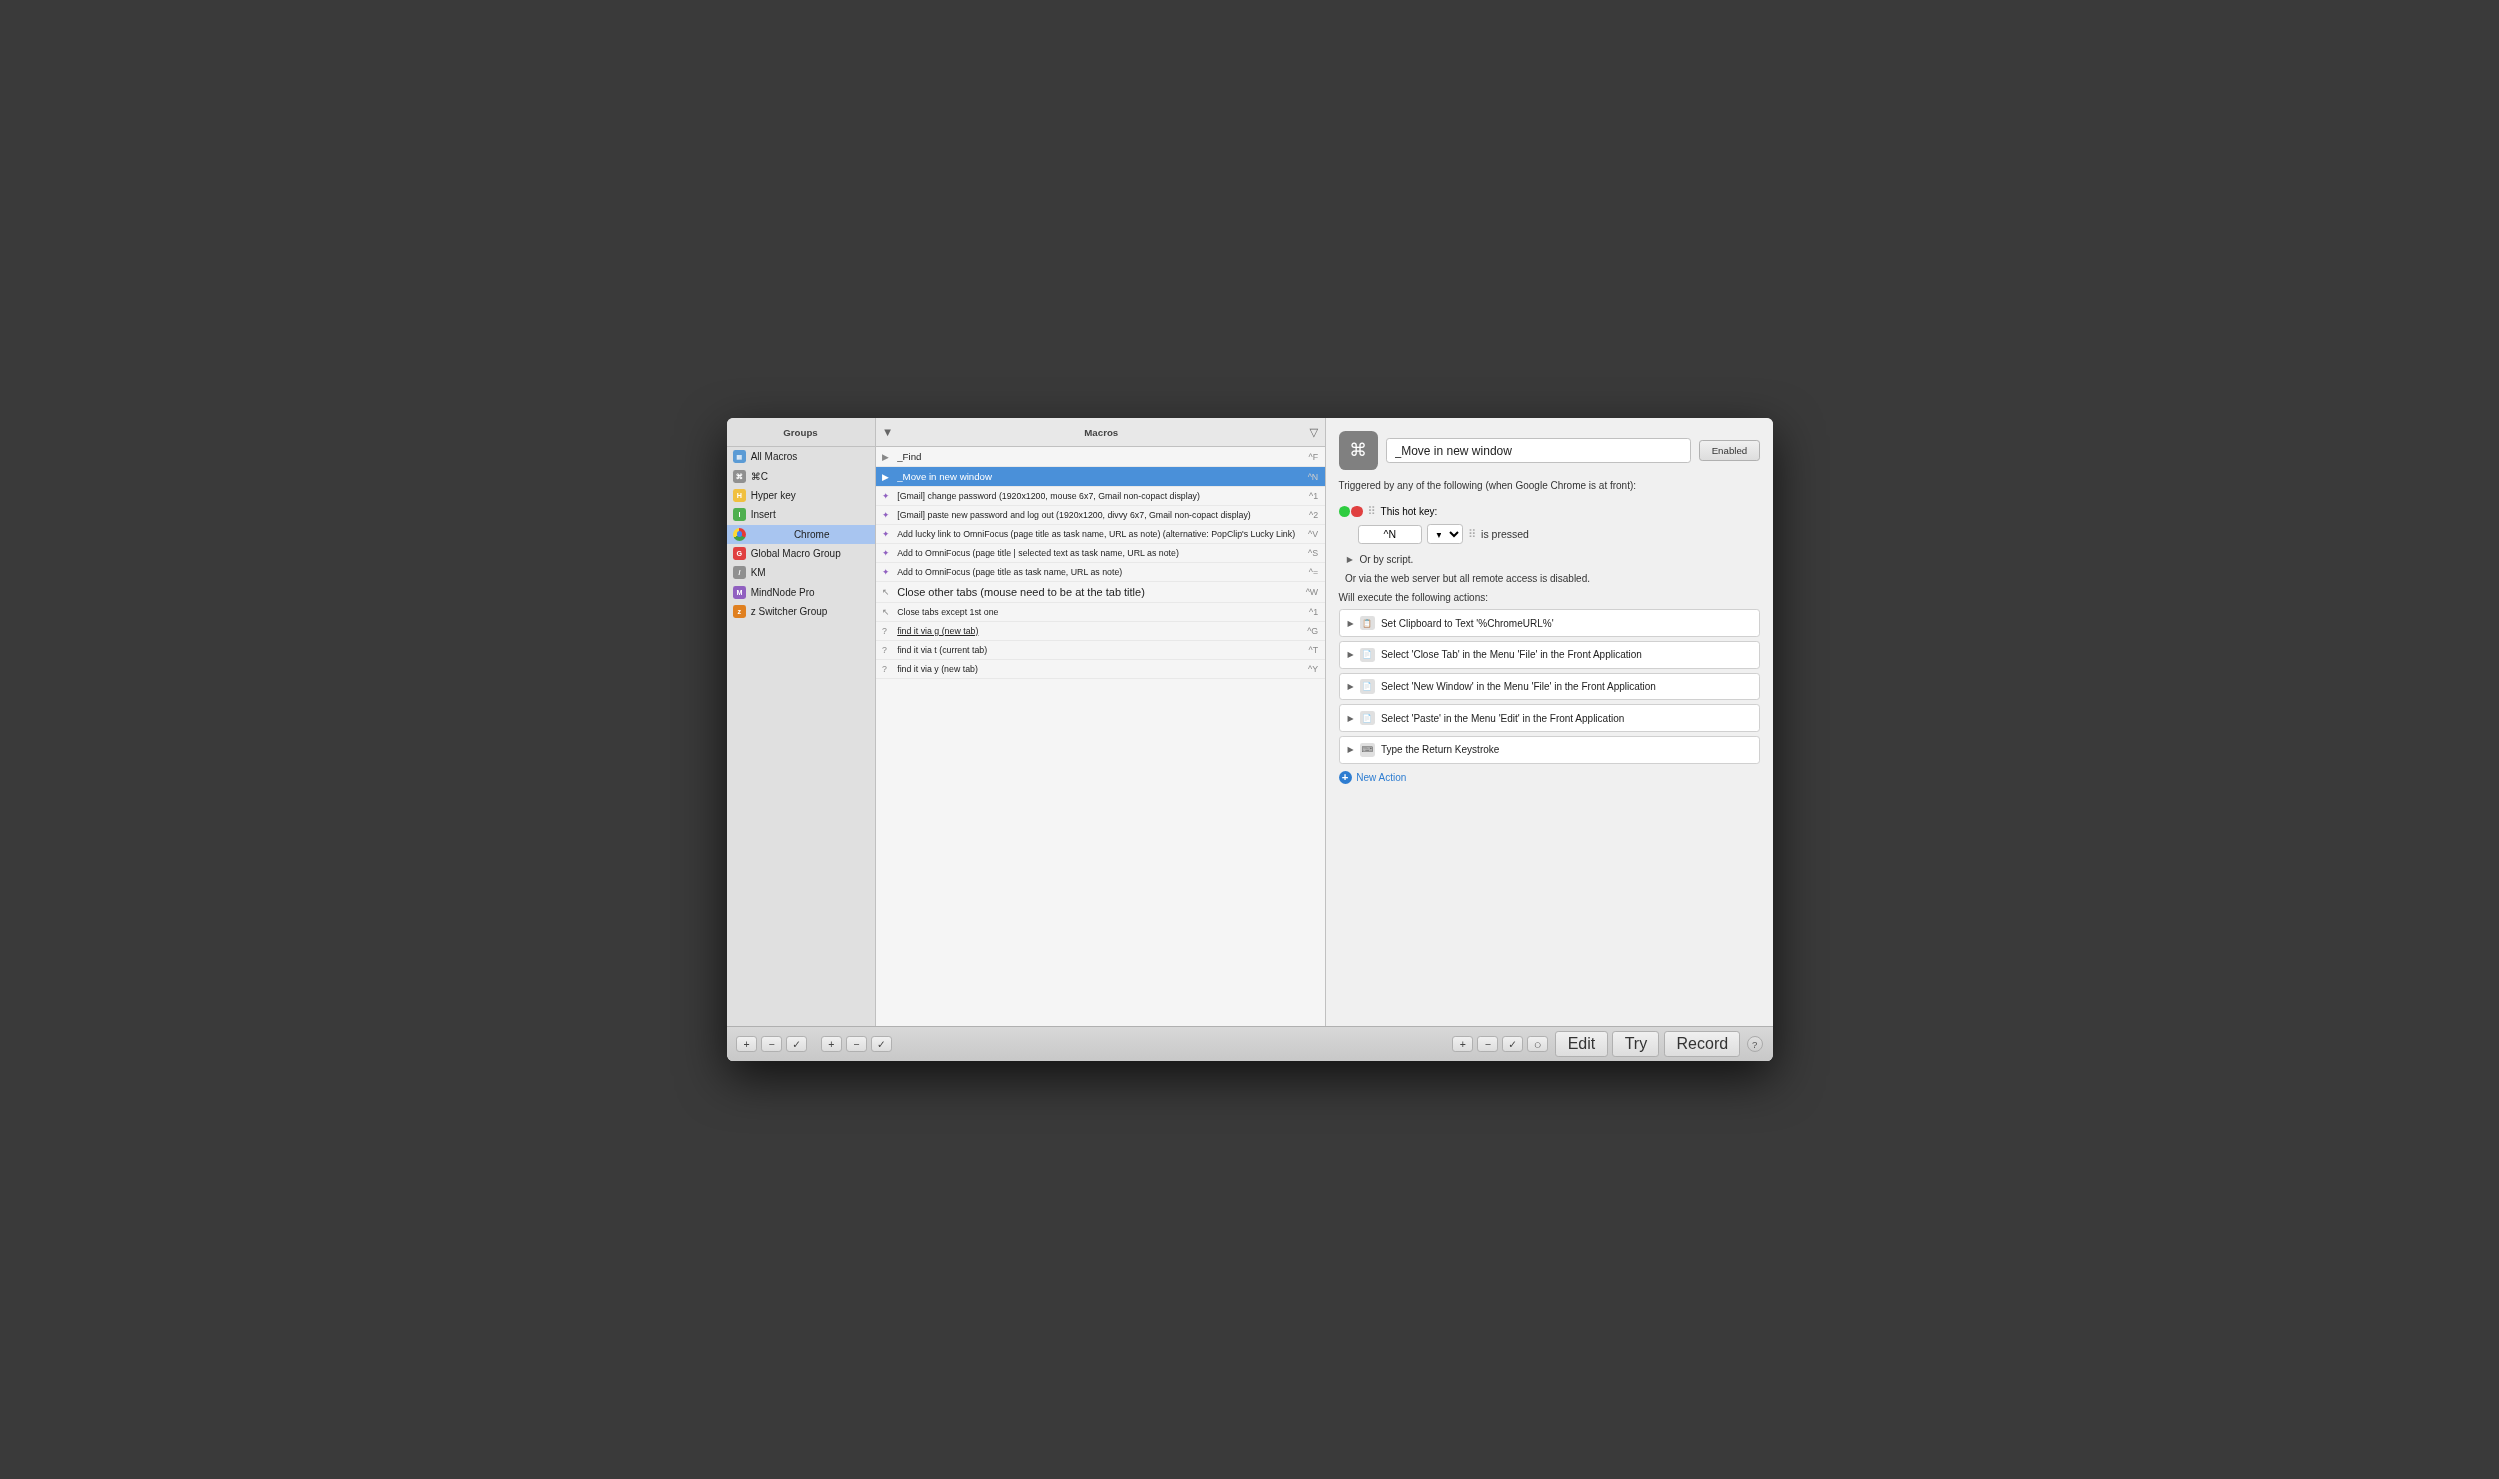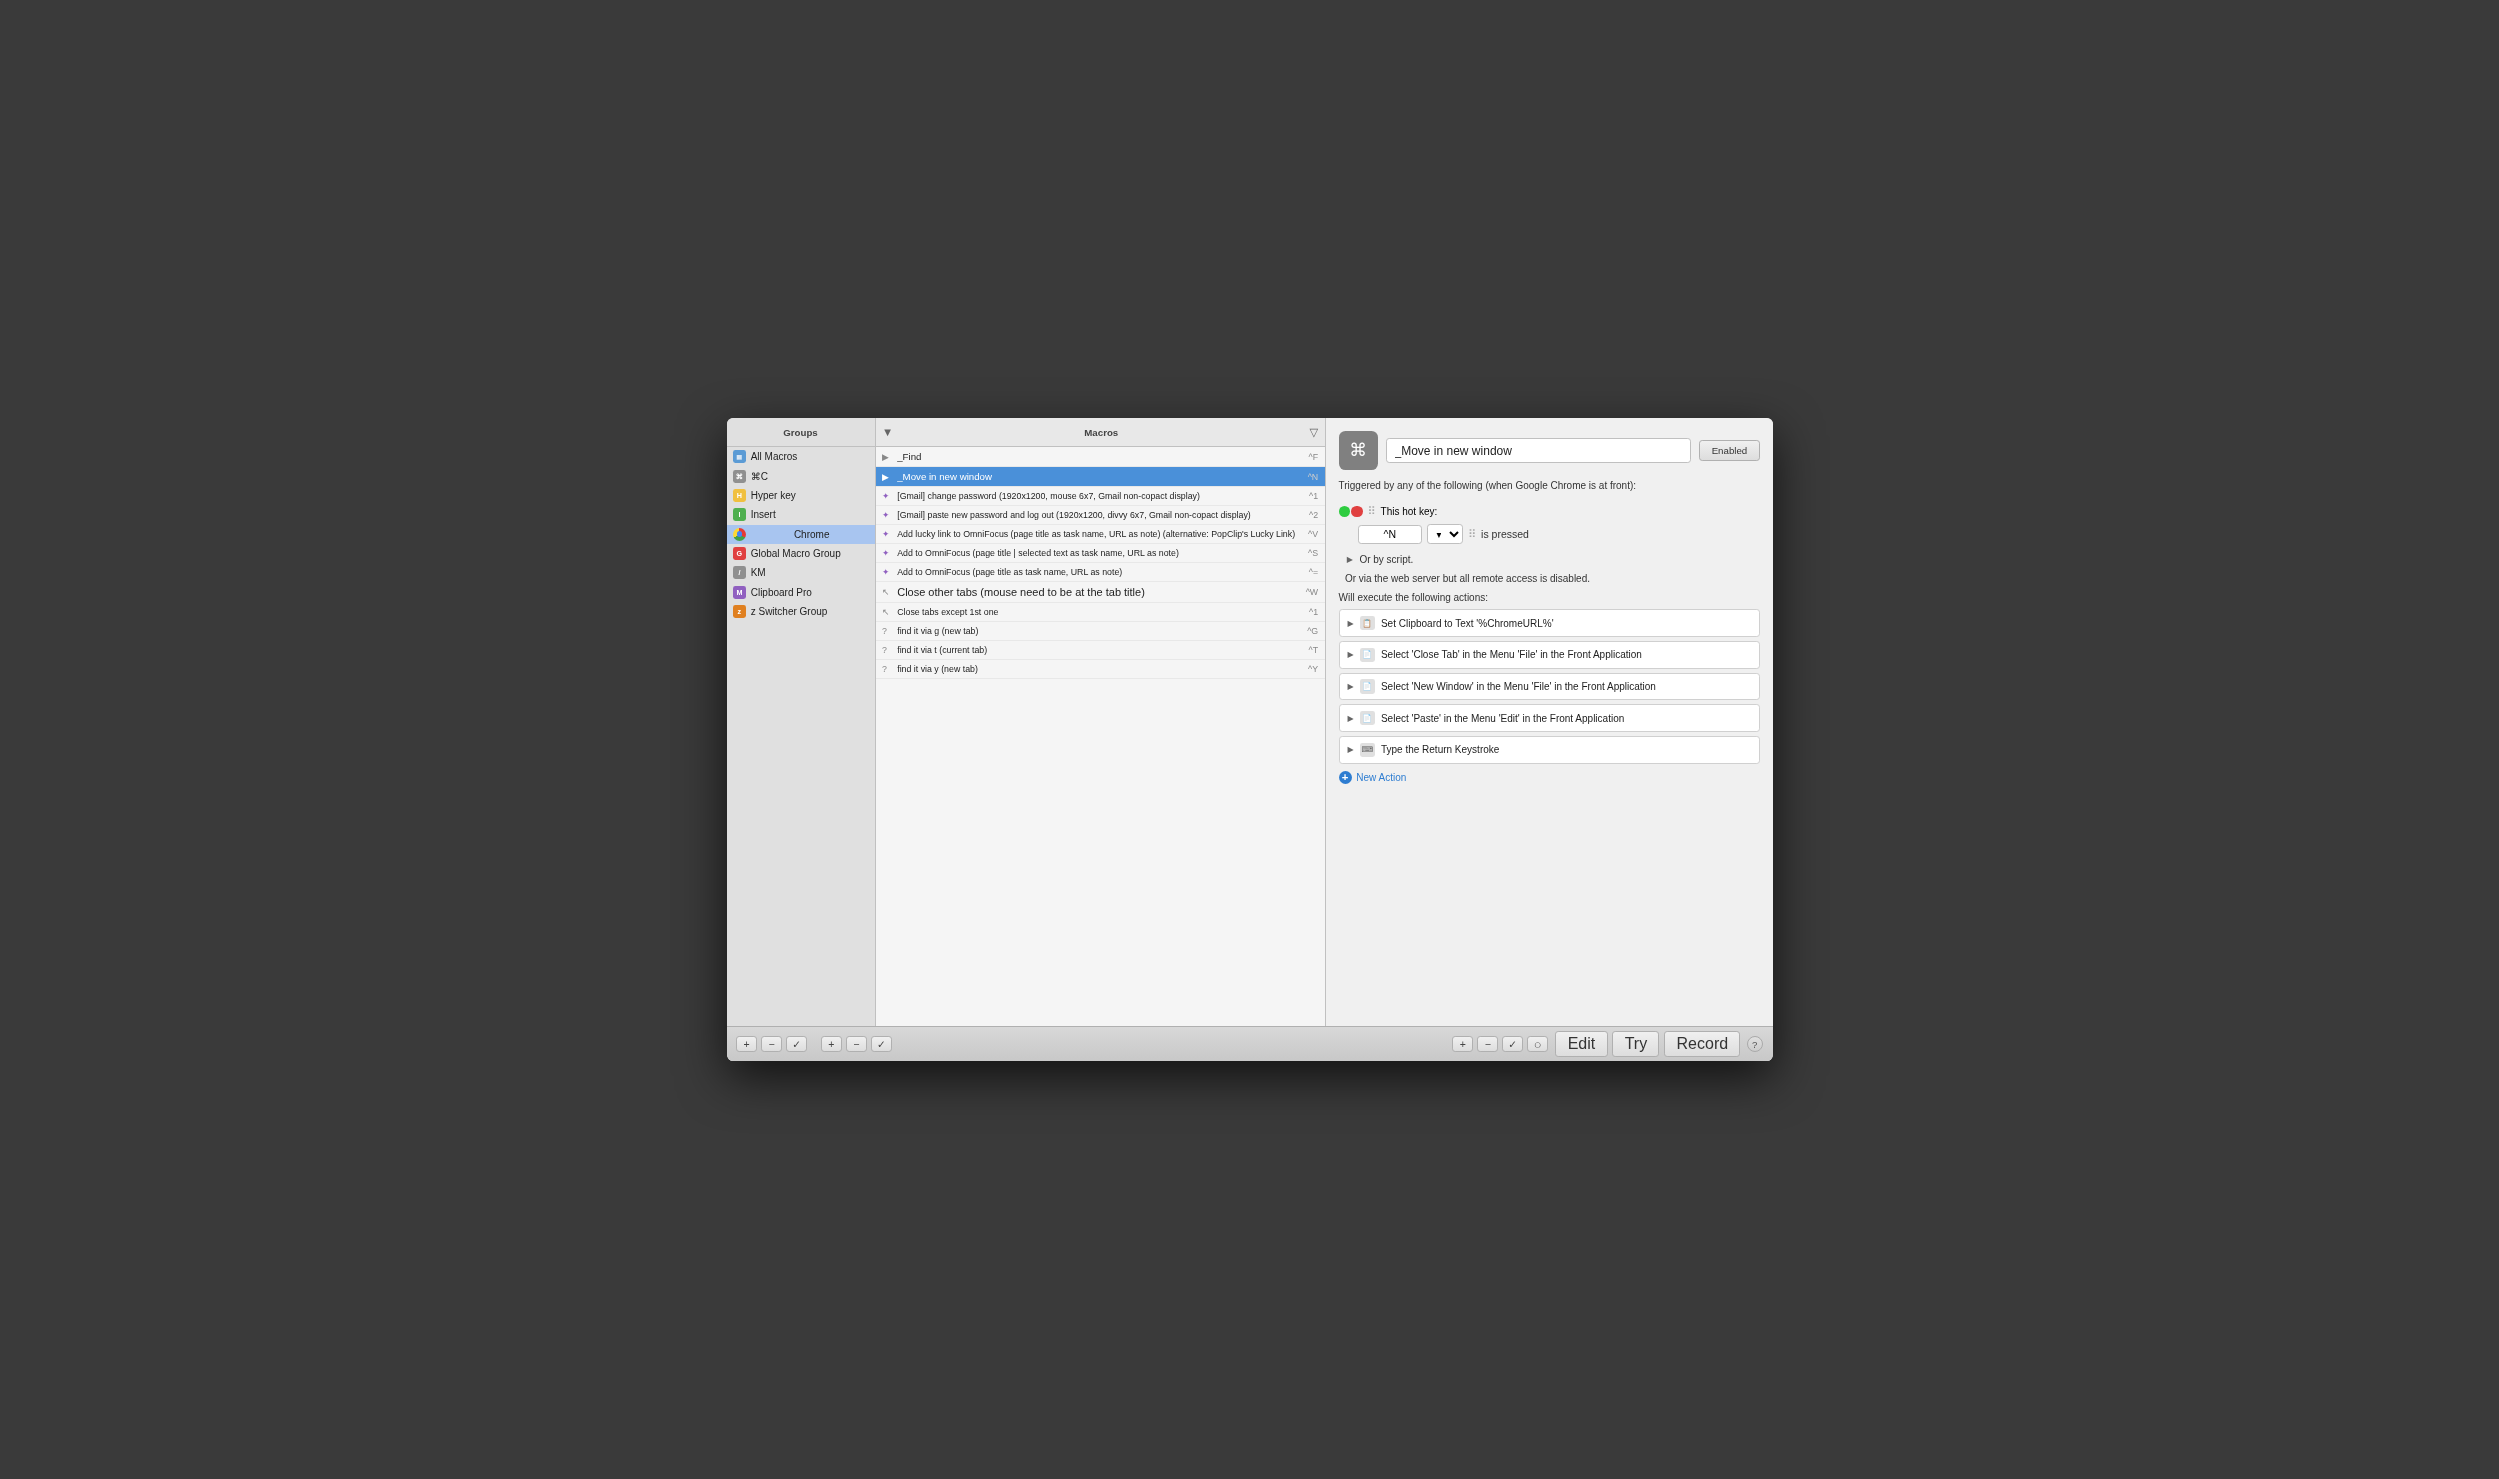--- a/index.html
+++ b/index.html
@@ -505,21 +505,21 @@
         <div class="sidebar-icon icon-gray">
           <span class="sidebar-icon-text">/</span>
         </div>
         <span>KM</span>
       </div>
 
       <div class="sidebar-item">
         <div class="sidebar-icon icon-purple">
           <span class="sidebar-icon-text">M</span>
         </div>
-        <span>Clipboard Pro</span>
+        <span>MindNode Pro</span>
       </div>
 
       <div class="sidebar-item">
         <div class="sidebar-icon icon-orange">
           <span class="sidebar-icon-text">z</span>
         </div>
         <span>z Switcher Group</span>
       </div>
     </div>
 
@@ -570,21 +570,21 @@
         <span class="macro-item-name" style="font-size:11px;">Close other tabs (mouse need to be at the tab title)</span>
         <span class="macro-item-shortcut">^W</span>
       </div>
       <div class="macro-item">
         <span class="macro-item-icon" style="color:#888;">↖</span>
         <span class="macro-item-name" style="font-size:8.8px;">Close tabs except 1st one</span>
         <span class="macro-item-shortcut">^1</span>
       </div>
       <div class="macro-item">
         <span class="macro-item-icon" style="color:#888;">?</span>
-        <span class="macro-item-name" style="font-size:8.8px;">find it via g (new tab)</span>
+        <span class="macro-item-name" style="font-size:8.8px;text-decoration:underline;">find it via g (new tab)</span>
         <span class="macro-item-shortcut">^G</span>
       </div>
       <div class="macro-item">
         <span class="macro-item-icon" style="color:#888;">?</span>
         <span class="macro-item-name" style="font-size:8.8px;">find it via t (current tab)</span>
         <span class="macro-item-shortcut">^T</span>
       </div>
       <div class="macro-item">
         <span class="macro-item-icon" style="color:#888;">?</span>
         <span class="macro-item-name" style="font-size:8.8px;">find it via y (new tab)</span>

